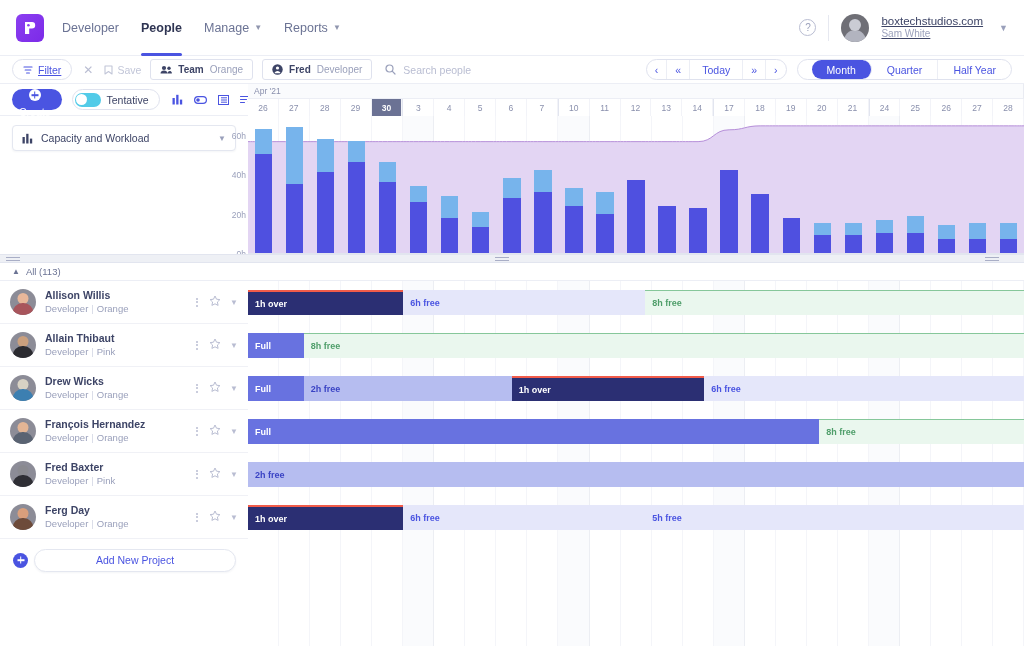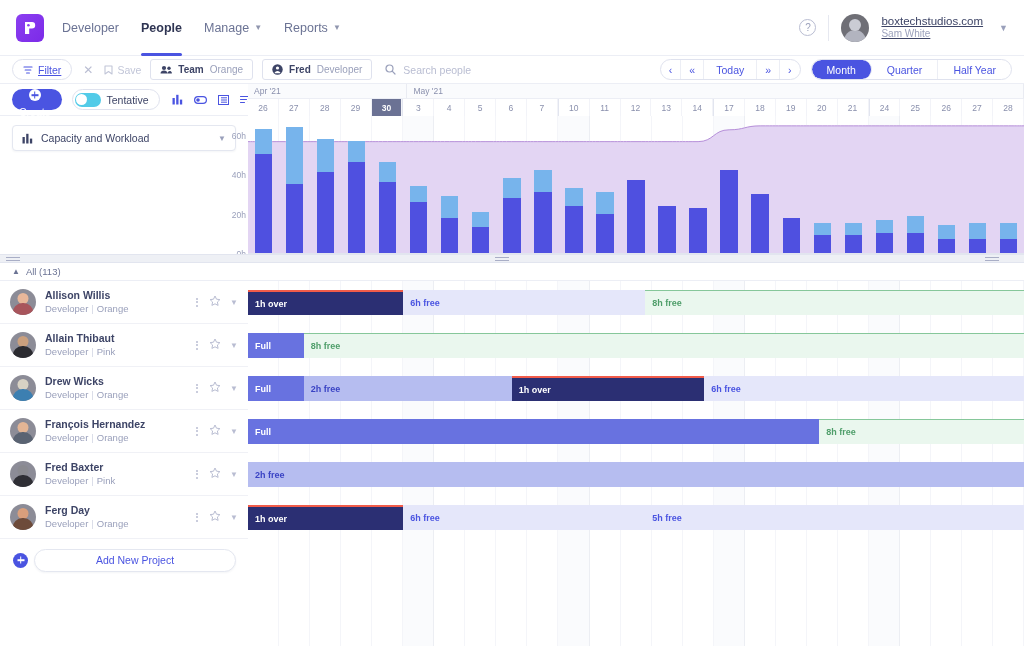--- a/index.html
+++ b/index.html
@@ -110,21 +110,21 @@
   .segpill {
     height: 21px; border: 1px solid #dfe2ee; border-radius: 11px;
     display: flex; align-items: center; background: #fff; overflow: hidden;
   }
   .segpill > div {
     padding: 0 15px; font-size: 10.5px; color: #4a54e1; cursor: pointer;
     height: 100%; display: flex; align-items: center;
     border-right: 1px solid #eceef5;
   }
   .segpill > div:last-child { border-right: none; }
-  .segpill > div.on { background: #4a54e1; color: #fff; border-radius: 11px; }
+  .segpill > div.on { background: #4a54e1; color: #fff; border-radius: 11px; margin-left: 14px; }
 
   
   .midrow { display: flex; height: 32px; border-bottom: 1px solid #eceef5; }
   .midleft {
     width: 248px; flex: none; display: flex; align-items: center;
     padding: 0 12px; gap: 10px;
   }
   .btn-create {
     height: 21px; border-radius: 11px; background: #4a54e1; color: #fff;
     font-size: 10.5px; display: flex; align-items: center; gap: 5px;
@@ -411,21 +411,20 @@
             <svg width="12" height="10" viewBox="0 0 12 10">
               <path d="M0.5 1.5h8M0.5 4.5h6M0.5 7.5h4" stroke="#4a54e1" stroke-width="1.1" stroke-linecap="round"></path>
               <path d="M10 2v6M8.4 6.4L10 8.2l1.6-1.8" stroke="#4a54e1" stroke-width="1.1" fill="none" stroke-linecap="round" stroke-linejoin="round"></path>
             </svg>
           </span>
       </div>
     </div>
     <div class="midright">
       <div class="month-strip" id="month-strip">
           <div class="month-cell" style="flex: 5 1 0%;">Apr '21</div>
-          <div class="month-cell" style="flex: 20 1 0%;">May '21</div>
         </div>
       <div class="day-strip" id="day-strip">
           <div class="day-cell">26</div>
           <div class="day-cell">27</div>
           <div class="day-cell">28</div>
           <div class="day-cell">29</div>
           <div class="day-cell today">30</div>
           <div class="day-cell wkend-start">3</div>
           <div class="day-cell">4</div>
           <div class="day-cell">5</div>

